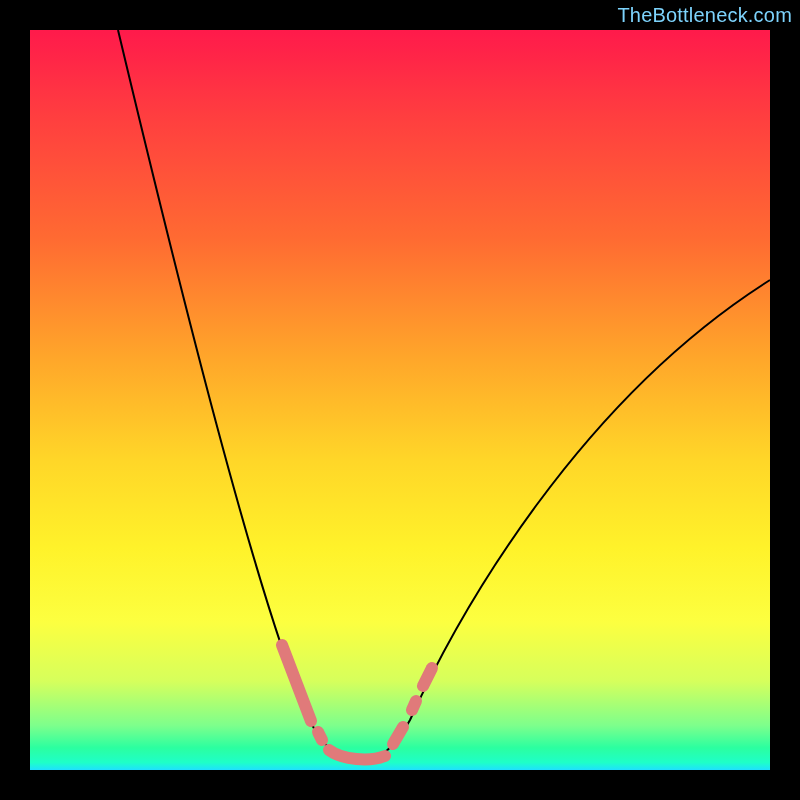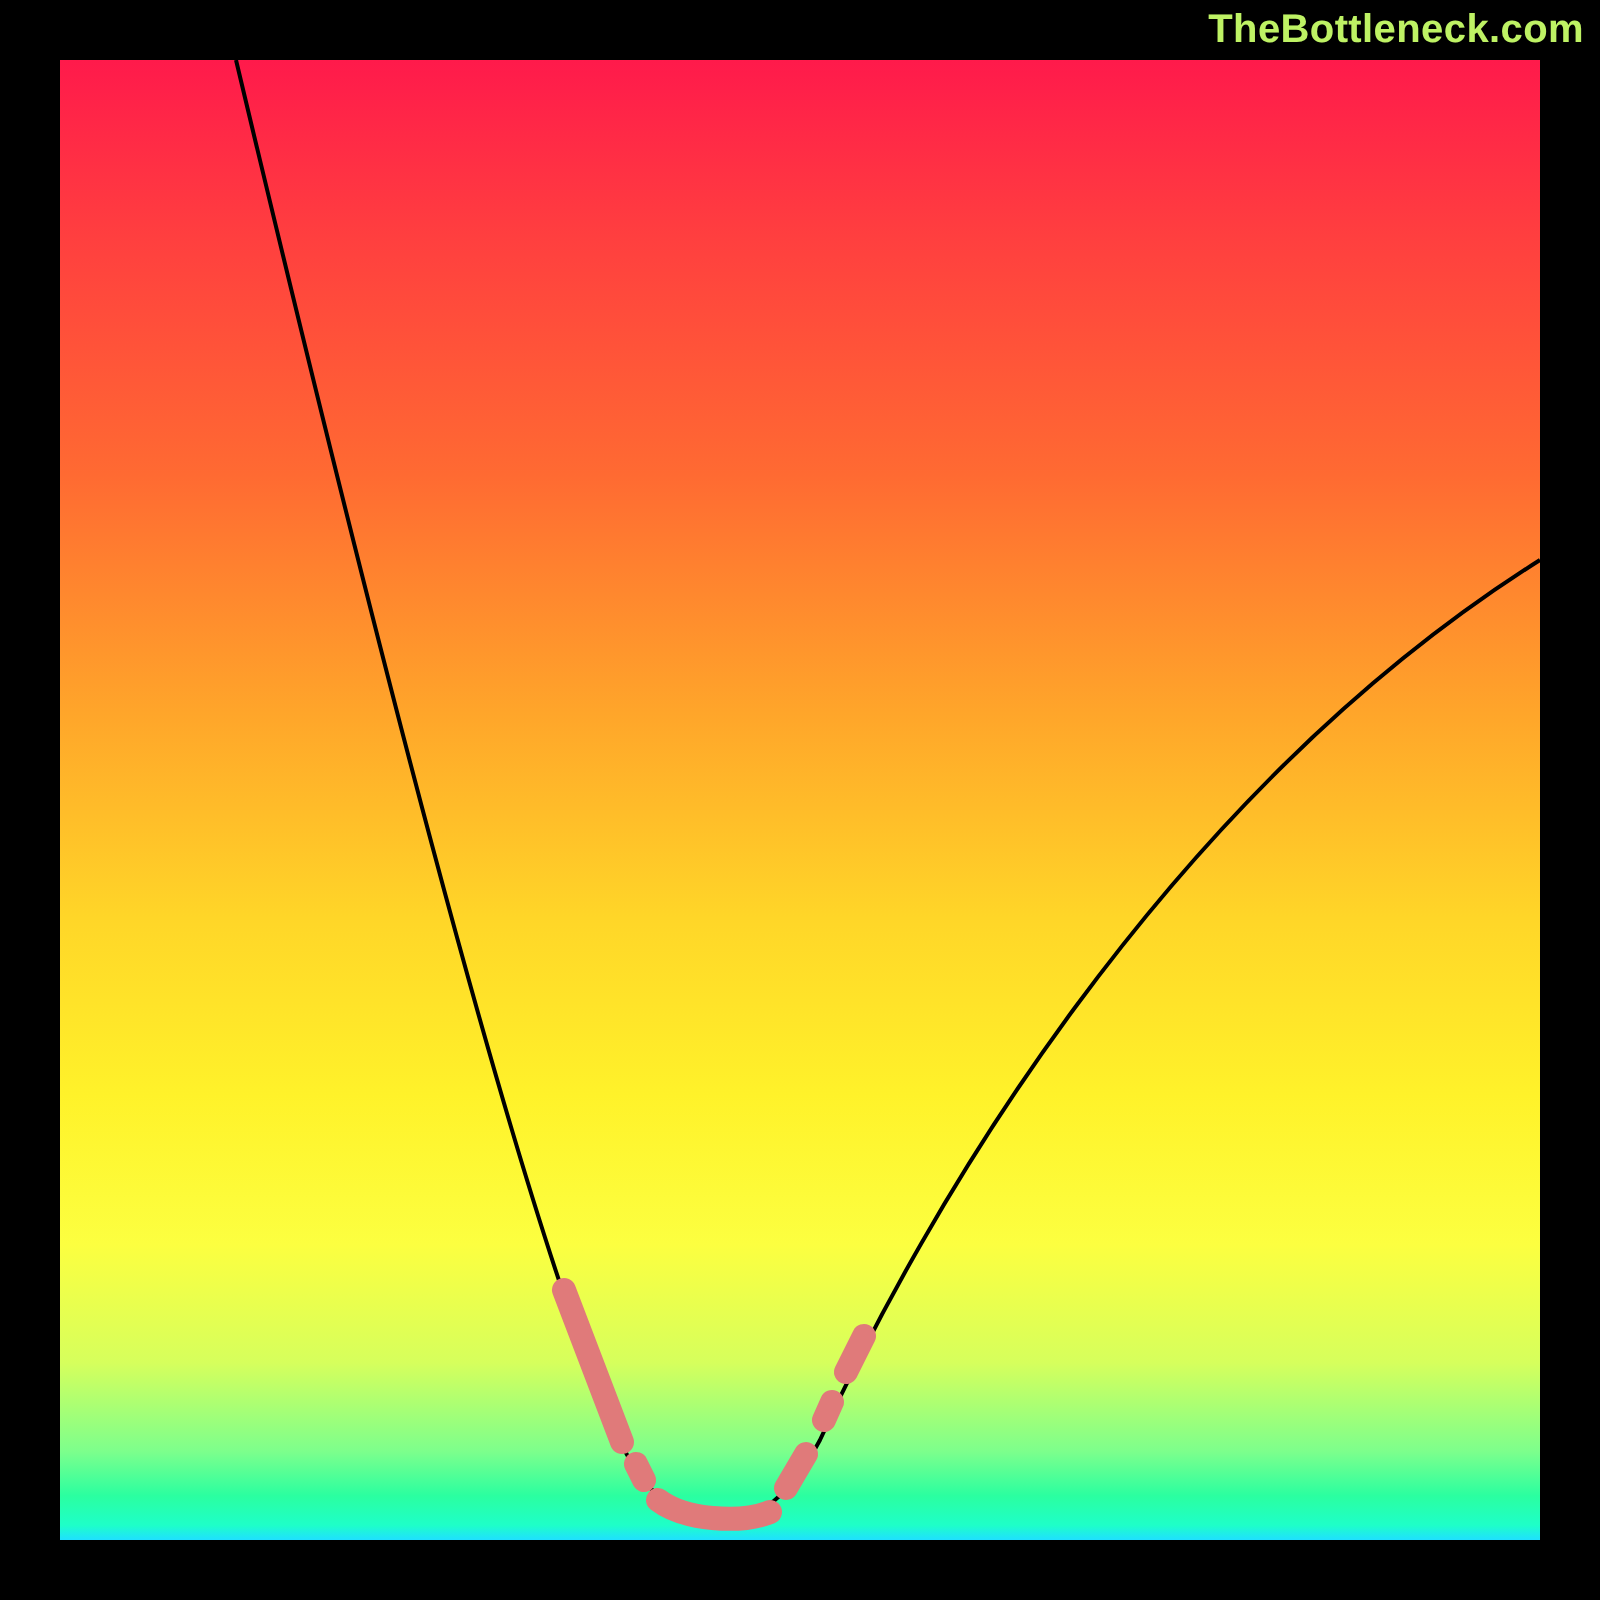--- a/index.html
+++ b/index.html
@@ -43,23 +43,23 @@
     left: 30px;
     top: 30px;
     width: 740px;
     height: 740px;
     overflow: visible;
   }
   .watermark {
     position: absolute;
     top: 4px;
     right: 8px;
-    color: #bef264;
+    color: #7dd3fc;
     font-size: 20px;
-    font-weight: 700;
+    font-weight: 400;
     letter-spacing: 0.2px;
   }
 </style>
 </head>
 <body>
 
 <div class="stage">
 
   <div class="plot-gradient"></div>
 

